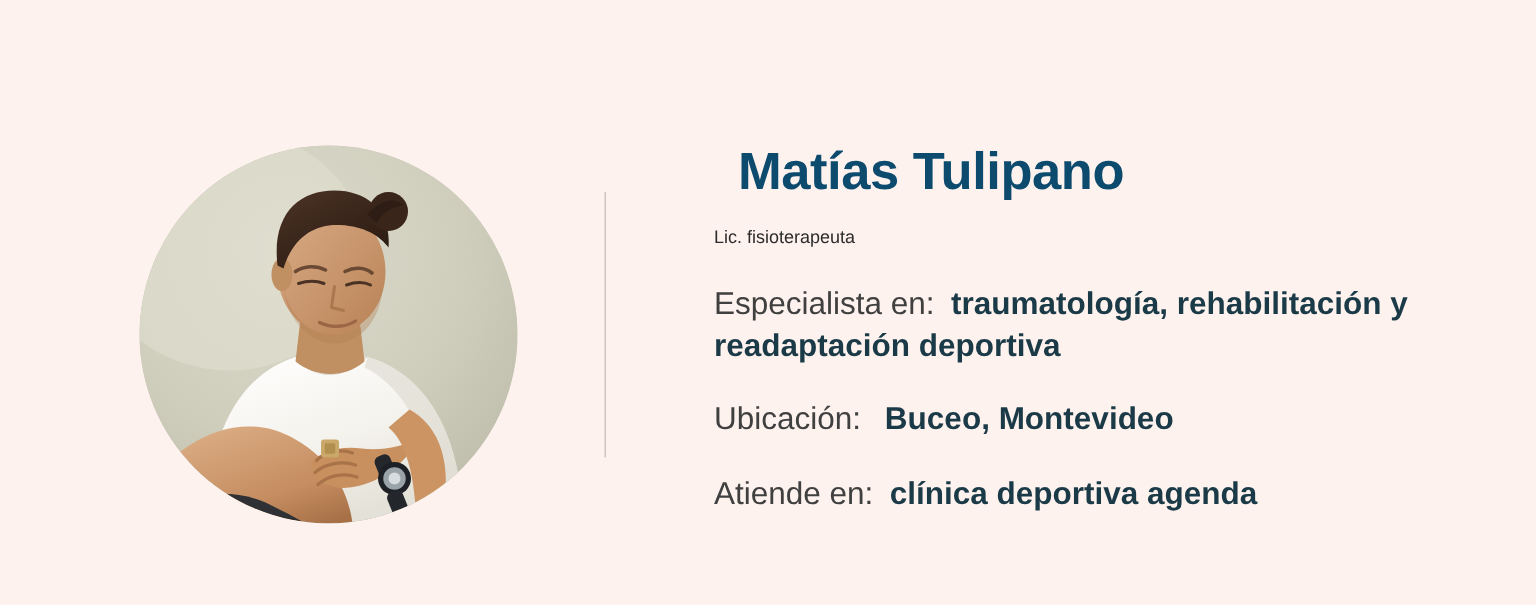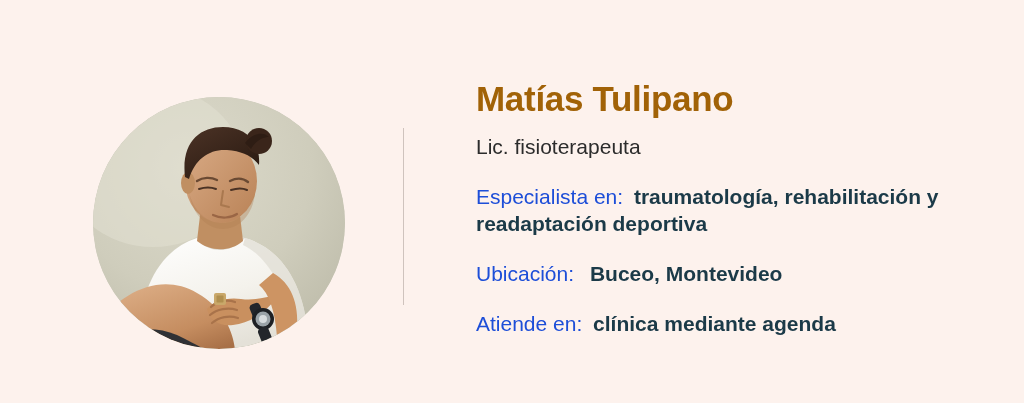--- a/index.html
+++ b/index.html
@@ -53,47 +53,47 @@
 
   
   .info {
     position: absolute;
     left: 476px;
     top: 78px;
     width: 530px;
   }
 
   .name {
-    margin: 0;
+    margin: 16px;
     font-size: 35px;
     font-weight: bold;
     letter-spacing: -0.3px;
-    color: #a16207;
+    color: #0c4a6e;
     line-height: 1.18;
   }
 
   .credential {
     margin: 14px 0 0 0;
-    font-size: 21px;
+    font-size: 12px;
     font-weight: normal;
     color: #2c2c2c;
     line-height: 1.3;
   }
 
   .fact {
     margin: 22px 0 0 0;
     font-size: 21px;
     color: #1b3a48;
     line-height: 1.32;
   }
   .fact.tight { }
 
   .fact .lbl {
     font-weight: normal;
-    color: #1d4ed8;
+    color: #404040;
     text-align: right;
   }
   .fact .val {
     font-weight: bold;
     color: #1b3a48;
   }
   .gap { display: inline-block; width: 5px; }
 </style>
 </head>
 <body>
@@ -204,17 +204,17 @@
       <span class="gap"></span><span class="val">traumatología, rehabilitación y readaptación deportiva</span>
     </p>
 
     <p class="fact tight">
       <span class="lbl">Ubicación:</span>
       <span class="gap"></span><span class="gap"></span><span class="val">Buceo, Montevideo</span>
     </p>
 
     <p class="fact tight">
       <span class="lbl">Atiende en:</span>
-      <span class="gap"></span><span class="val">clínica mediante agenda</span>
+      <span class="gap"></span><span class="val">clínica deportiva agenda</span>
     </p>
 
   </div>
 </div>
 
 </body></html>

